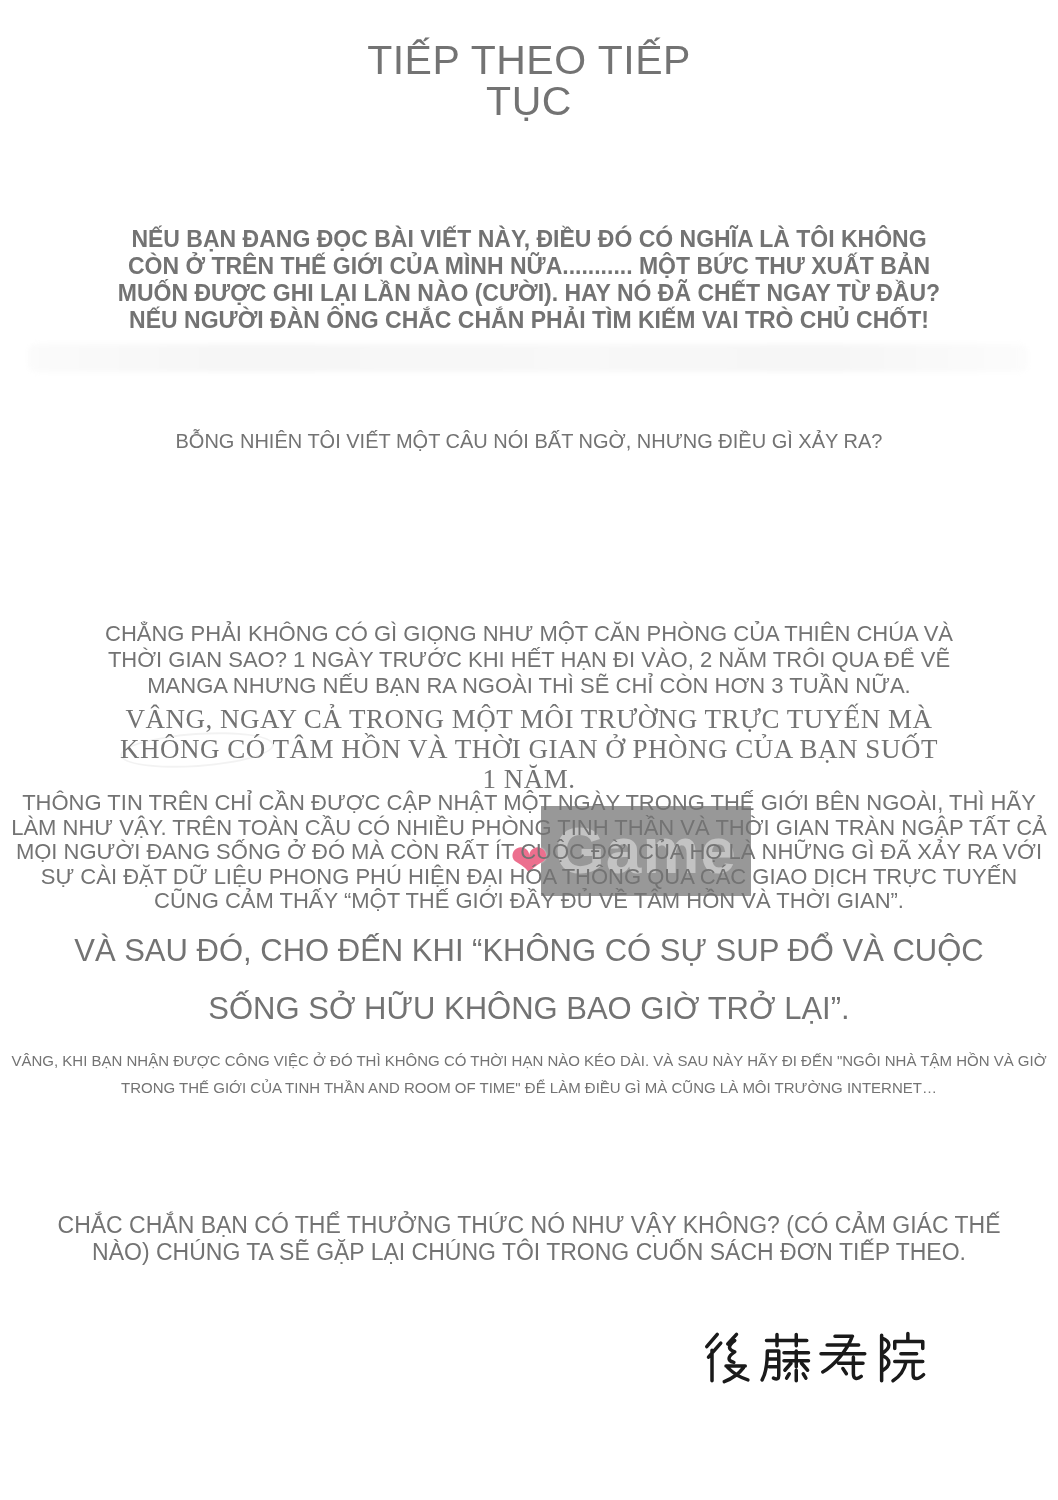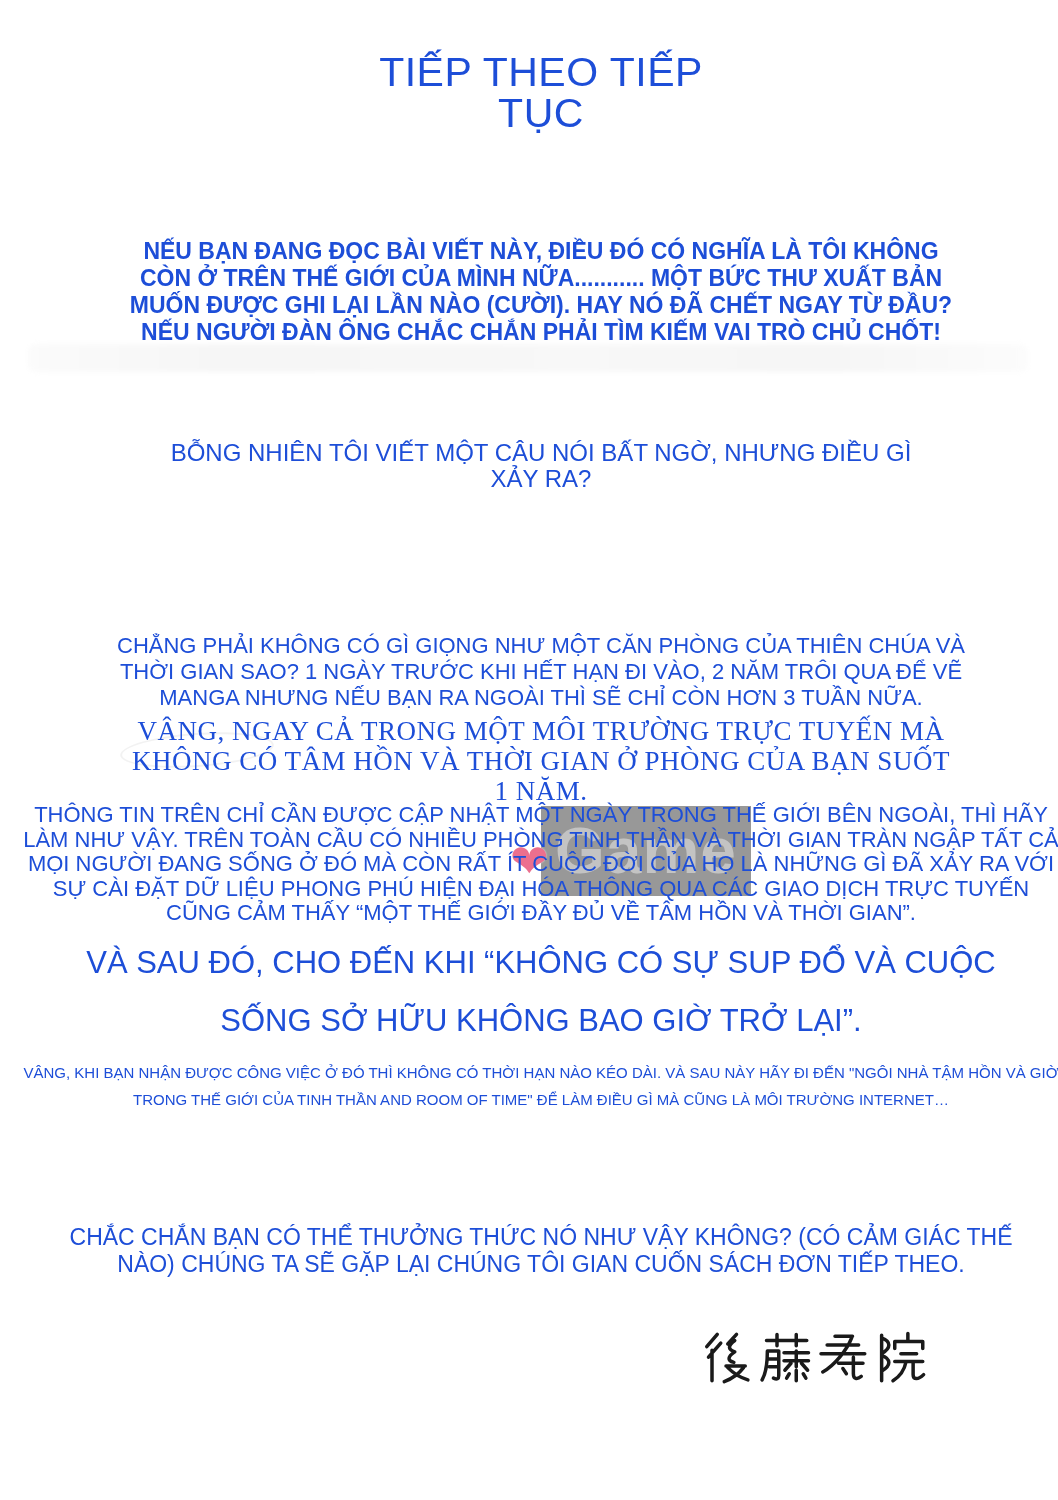--- a/index.html
+++ b/index.html
@@ -9,27 +9,27 @@
     background:#ffffff;
     overflow:hidden;
     font-family:"Liberation Sans", sans-serif;
     color:#1f1f1f;
   }
   .sec{
     position:absolute;
     left:50%;
     transform:translateX(-50%);
     text-align:center;
-    margin:12px;
+    margin:0;
     font-weight:normal;
-    color:#1d4ed8;
+    color:#737373;
   }
   .title{top:40px;width:360px;font-size:41px;line-height:41px;letter-spacing:0.5px;}
   .p1{top:226px;width:840px;font-size:23px;line-height:27px;font-weight:bold;}
-  .p2{top:428px;width:765px;font-size:24px;line-height:26px;}
+  .p2{top:428px;width:765px;font-size:20px;line-height:26px;}
   .h1x{top:477px;width:910px;font-size:45px;line-height:49px;}
   .p3{top:621px;width:890px;font-size:22px;line-height:26px;}
   .p4{top:704px;width:830px;font-size:27px;line-height:30px;letter-spacing:0.5px;font-family:Liberation Serif, serif;}
   .p5{top:791px;width:1045px;font-size:22px;line-height:24.5px;}
   .h2x{top:922px;width:960px;font-size:31px;line-height:58px;}
   .p6{top:1047px;width:1040px;font-size:15px;line-height:27px;}
   .p7{top:1212px;width:1000px;font-size:23px;line-height:27px;}
 
   
   .ghost{
@@ -101,21 +101,21 @@
   <div class="scribble"></div>
 
   <h1 class="sec title">TIẾP THEO TIẾP TỤC</h1>
   <p class="sec p1">NẾU BẠN ĐANG ĐỌC BÀI VIẾT NÀY, ĐIỀU ĐÓ CÓ NGHĨA LÀ TÔI KHÔNG CÒN Ở TRÊN THẾ GIỚI CỦA MÌNH NỮA........... MỘT BỨC THƯ XUẤT BẢN MUỐN ĐƯỢC GHI LẠI LẦN NÀO (CƯỜI). HAY NÓ ĐÃ CHẾT NGAY TỪ ĐẦU? NẾU NGƯỜI ĐÀN ÔNG CHẮC CHẮN PHẢI TÌM KIẾM VAI TRÒ CHỦ CHỐT!</p>
   <p class="sec p2">BỖNG NHIÊN TÔI VIẾT MỘT CÂU NÓI BẤT NGỜ, NHƯNG ĐIỀU GÌ XẢY RA?</p>
   <p class="sec p3">CHẲNG PHẢI KHÔNG CÓ GÌ GIỌNG NHƯ MỘT CĂN PHÒNG CỦA THIÊN CHÚA VÀ THỜI GIAN SAO? 1 NGÀY TRƯỚC KHI HẾT HẠN ĐI VÀO, 2 NĂM TRÔI QUA ĐỂ VẼ MANGA NHƯNG NẾU BẠN RA NGOÀI THÌ SẼ CHỈ CÒN HƠN 3 TUẦN NỮA.</p>
   <p class="sec p4">VÂNG, NGAY CẢ TRONG MỘT MÔI TRƯỜNG TRỰC TUYẾN MÀ KHÔNG CÓ TÂM HỒN VÀ THỜI GIAN Ở PHÒNG CỦA BẠN SUỐT 1 NĂM.</p>
   <p class="sec p5">THÔNG TIN TRÊN CHỈ CẦN ĐƯỢC CẬP NHẬT MỘT NGÀY TRONG THẾ GIỚI BÊN NGOÀI, THÌ HÃY LÀM NHƯ VẬY. TRÊN TOÀN CẦU CÓ NHIỀU PHÒNG TINH THẦN VÀ THỜI GIAN TRÀN NGẬP TẤT CẢ MỌI NGƯỜI ĐANG SỐNG Ở ĐÓ MÀ CÒN RẤT ÍT CUỘC ĐỜI CỦA HỌ LÀ NHỮNG GÌ ĐÃ XẢY RA VỚI SỰ CÀI ĐẶT DỮ LIỆU PHONG PHÚ HIỆN ĐẠI HÓA THÔNG QUA CÁC GIAO DỊCH TRỰC TUYẾN CŨNG CẢM THẤY “MỘT THẾ GIỚI ĐẦY ĐỦ VỀ TÂM HỒN VÀ THỜI GIAN”.</p>
   <h2 class="sec h2x">VÀ SAU ĐÓ, CHO ĐẾN KHI “KHÔNG CÓ SỰ SUP ĐỔ VÀ CUỘC SỐNG SỞ HỮU KHÔNG BAO GIỜ TRỞ LẠI”.</h2>
   <p class="sec p6">VÂNG, KHI BẠN NHẬN ĐƯỢC CÔNG VIỆC Ở ĐÓ THÌ KHÔNG CÓ THỜI HẠN NÀO KÉO DÀI. VÀ SAU NÀY HÃY ĐI ĐẾN "NGÔI NHÀ TẬM HỒN VÀ GIỜ TRONG THẾ GIỚI CỦA TINH THẦN AND ROOM OF TIME" ĐỂ LÀM ĐIỀU GÌ MÀ CŨNG LÀ MÔI TRƯỜNG INTERNET…</p>
-  <p class="sec p7">CHẮC CHẮN BẠN CÓ THỂ THƯỞNG THỨC NÓ NHƯ VẬY KHÔNG? (CÓ CẢM GIÁC THẾ NÀO) CHÚNG TA SẼ GẶP LẠI CHÚNG TÔI GIAN CUỐN SÁCH ĐƠN TIẾP THEO.</p>
+  <p class="sec p7">CHẮC CHẮN BẠN CÓ THỂ THƯỞNG THỨC NÓ NHƯ VẬY KHÔNG? (CÓ CẢM GIÁC THẾ NÀO) CHÚNG TA SẼ GẶP LẠI CHÚNG TÔI TRONG CUỐN SÁCH ĐƠN TIẾP THEO.</p>
 
   <div class="signature" aria-label="後藤寿院">
     <svg width="56" height="56" viewBox="0 0 64 64">
       <path d="M22 5 L10 19 M26 15 L12 31 M16 23 L16 58"></path>
       <path d="M44 5 L34 16 M42 12 C34 18 34 22 42 25 C34 30 33 35 41 37"></path>
       <path d="M32 41 L54 41 M34 43 C40 49 47 54 57 57 M52 43 C46 51 38 56 30 59"></path>
     </svg>
     <svg width="56" height="56" viewBox="0 0 64 64">
       <path d="M12 12 L58 12 M24 5 L24 18 M46 5 L46 18"></path>
       <path d="M13 24 C13 42 11 50 7 57 M13 24 L26 24 L26 52 C26 56 24 57 20 55 M15 33 L24 33 M15 42 L24 42"></path>

